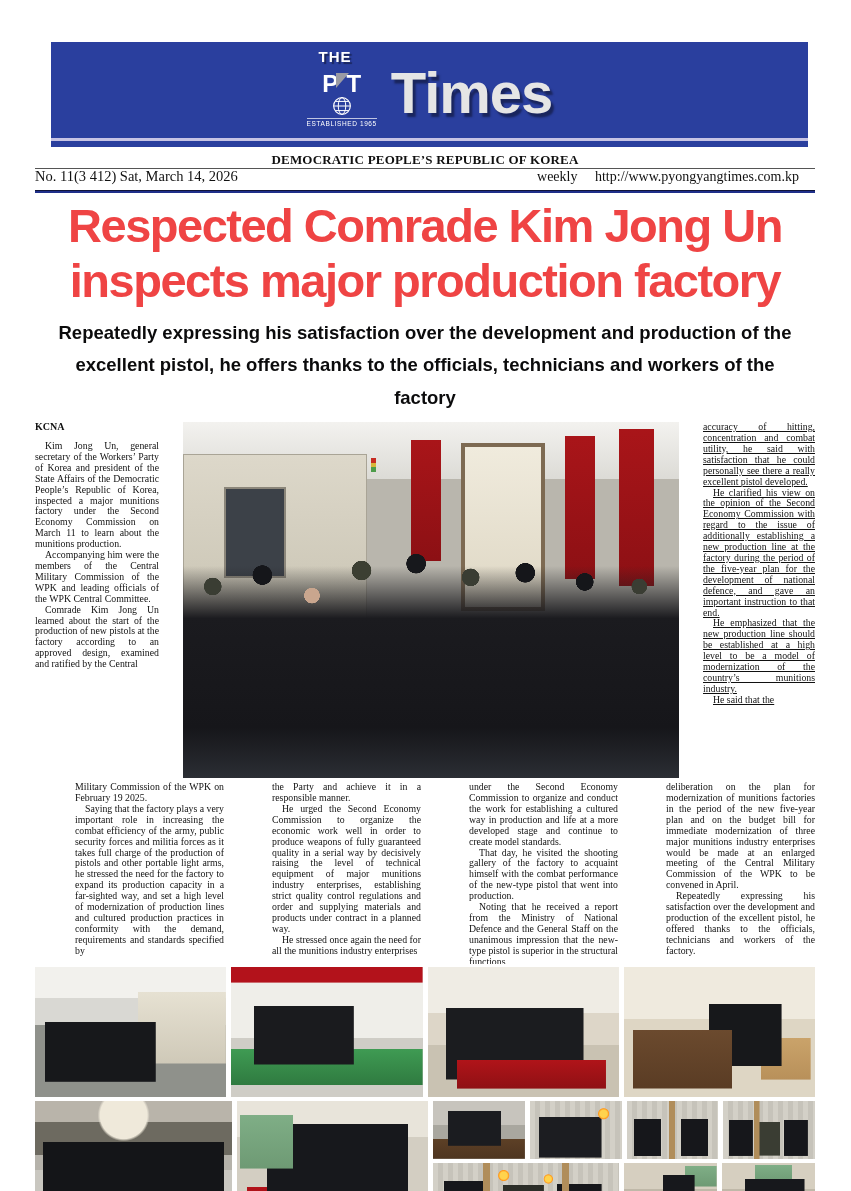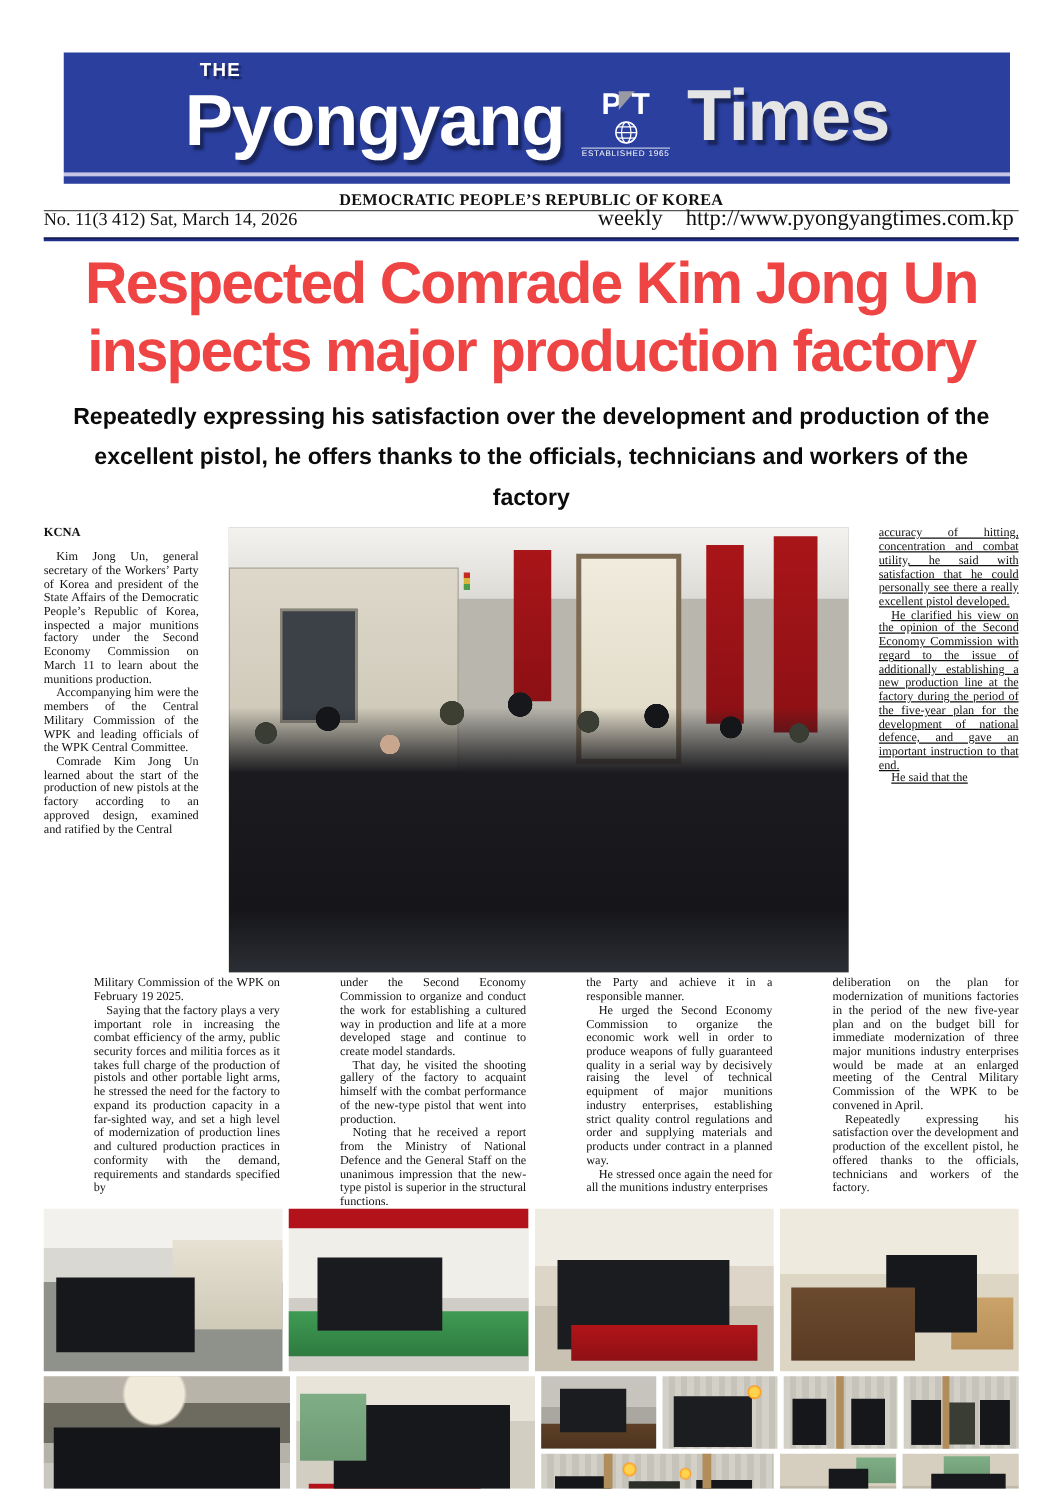--- a/index.html
+++ b/index.html
@@ -46,21 +46,21 @@
   }
 
   
   .dateline { position:relative; height:40px; margin-top:3px; }
   .country {
     position:absolute; left:0; right:0; top:2px; text-align:center;
     font-weight:700; font-size:13px; letter-spacing:.2px;
   }
   .thin-rule { position:absolute; left:0; right:0; top:18px; height:1px; background:#555; }
   .issue { position:absolute; left:0; bottom:5px; font-size:14.5px; }
-  .freq-url { position:absolute; right:4px; bottom:5px; font-size:18px; }
+  .freq-url { position:absolute; right:16px; bottom:5px; font-size:14px; }
   .freq-url span { margin-left:14px; }
   .thick-rule { height:3px; background:#1f2f8a; border-top:1px solid #10143a; }
 
   
   .headline {
     margin-top:6px; text-align:center;
     font-family:"Liberation Sans", sans-serif; font-weight:800;
     font-size:47px; line-height:1.17; letter-spacing:-1.5px; color:#ef4444;
   }
   .subheadline {
@@ -197,21 +197,20 @@
 </head>
 <body>
 
 <div class="page">
   <div class="content">
 
     <div class="masthead">
       <div class="mast-box">
         <div class="wordmark">
           <span class="kicker">THE</span>
-          <span class="title-left">Pyongyang</span>
           <span class="logo">
             <span class="logo-pt">
               <span>P</span>
               <span class="logo-fold"></span>
               <span>T</span>
             </span>
             <svg width="20" height="20" viewBox="0 0 24 24">
               <circle cx="12" cy="12" r="10" fill="none" stroke="#ffffff" stroke-width="1.4"></circle>
               <ellipse cx="12" cy="12" rx="4.5" ry="10" fill="none" stroke="#ffffff" stroke-width="1.2"></ellipse>
               <path d="M2 12h20 M4 6.5h16 M4 17.5h16" stroke="#ffffff" stroke-width="1.2" fill="none"></path>
@@ -259,38 +258,39 @@
         <div class="ph-lamp"></div>
         <div class="ph-door"></div>
         <div class="ph-banner b1"></div>
         <div class="ph-banner b2"></div>
         <div class="ph-banner b3"></div>
         <div class="ph-crowd"></div>
       </div>
       <div class="acol-r">
           <p class="para cont">accuracy of hitting, concentration and combat utility, he said with satisfaction that he could personally see there a really excellent pistol developed.</p>
           <p class="para">He clarified his view on the opinion of the Second Economy Commission with regard to the issue of additionally establishing a new production line at the factory during the period of the five-year plan for the development of national defence, and gave an important instruction to that end.</p>
+          <p class="para">He emphasized that the new production line should be established at a high level to be a model of modernization of the country’s munitions industry.</p>
           <p class="para">He said that the</p>
         </div>
     </div>
 
     <div class="section-b bodytext">
       <div class="bcol">
           <p class="para cont">Military Commission of the WPK on February 19 2025.</p>
           <p class="para">Saying that the factory plays a very important role in increasing the combat efficiency of the army, public security forces and militia forces as it takes full charge of the production of pistols and other portable light arms, he stressed the need for the factory to expand its production capacity in a far-sighted way, and set a high level of modernization of production lines and cultured production practices in conformity with the demand, requirements and standards specified by</p>
         </div>
       <div class="bcol">
+          <p class="para cont">the Party and achieve it in a responsible manner.</p>
+          <p class="para">He urged the Second Economy Commission to organize the economic work well in order to produce weapons of fully guaranteed quality in a serial way by decisively raising the level of technical equipment of major munitions industry enterprises, establishing strict quality control regulations and order and supplying materials and products under contract in a planned way.</p>
+          <p class="para">He stressed once again the need for all the munitions industry enterprises</p>
+        </div>
+      <div class="bcol">
           <p class="para cont">under the Second Economy Commission to organize and conduct the work for establishing a cultured way in production and life at a more developed stage and continue to create model standards.</p>
           <p class="para">That day, he visited the shooting gallery of the factory to acquaint himself with the combat performance of the new-type pistol that went into production.</p>
           <p class="para">Noting that he received a report from the Ministry of National Defence and the General Staff on the unanimous impression that the new-type pistol is superior in the structural functions,</p>
-        </div>
-      <div class="bcol">
-          <p class="para cont">the Party and achieve it in a responsible manner.</p>
-          <p class="para">He urged the Second Economy Commission to organize the economic work well in order to produce weapons of fully guaranteed quality in a serial way by decisively raising the level of technical equipment of major munitions industry enterprises, establishing strict quality control regulations and order and supplying materials and products under contract in a planned way.</p>
-          <p class="para">He stressed once again the need for all the munitions industry enterprises</p>
         </div>
       <div class="bcol">
           <p class="para cont">deliberation on the plan for modernization of munitions factories in the period of the new five-year plan and on the budget bill for immediate modernization of three major munitions industry enterprises would be made at an enlarged meeting of the Central Military Commission of the WPK to be convened in April.</p>
           <p class="para">Repeatedly expressing his satisfaction over the development and production of the excellent pistol, he offered thanks to the officials, technicians and workers of the factory.</p>
         </div>
     </div>
 
     <div class="grid-row1">
       <div class="photo g1" title="Officials walk along a line of machines in a factory corridor"></div>
       <div class="photo g2" title="Pistols lined up on a green conveyor in an assembly shop"></div>

